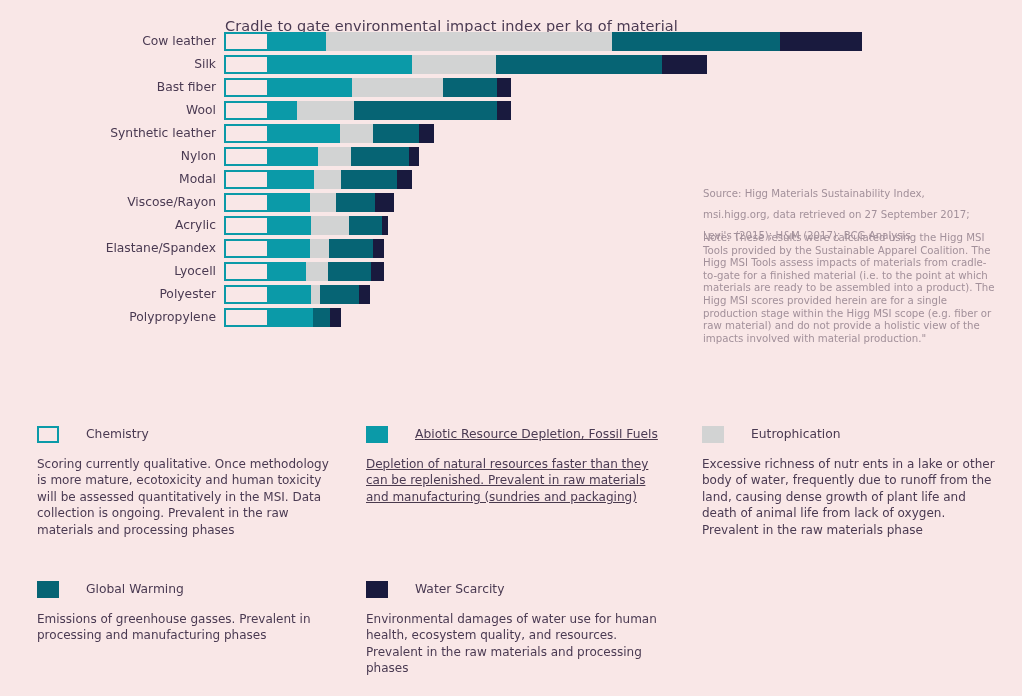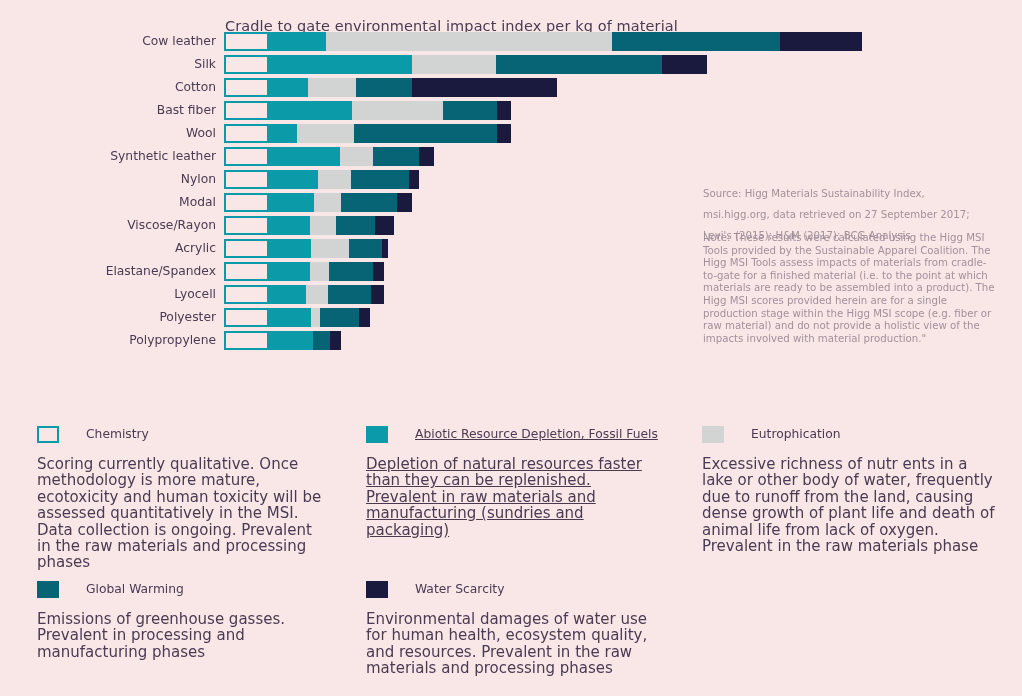--- a/index.html
+++ b/index.html
@@ -116,21 +116,21 @@
     flex: 0 0 auto;
   }
   .legend-name {
     margin-left: 27px;
     font-size: 12.3px;
     color: #4a3a52;
     white-space: nowrap;
   }
   .legend-desc {
     margin-top: 13px;
-    font-size: 15px;
+    font-size: 12px;
     line-height: 16.4px;
     color: #4a3a52;
     width: 292px;
   }
   .legend-desc.wide { width: 300px; }
 </style>
 </head>
 <body>
 
 <div id="chart-title">Cradle to gate environmental impact index per kg of material</div>
@@ -150,30 +150,20 @@
       <div class="bar-label">Silk</div>
       <div class="bar-track">
         <div class="seg seg-chemistry" style="width: 45px;"></div>
         <div class="seg seg-abiotic" style="width: 143px;"></div>
         <div class="seg seg-eutro" style="width: 84px;"></div>
         <div class="seg seg-global" style="width: 166px;"></div>
         <div class="seg seg-water" style="width: 45px;"></div>
       </div>
     </div>
     <div class="bar-row">
-      <div class="bar-label">Cotton</div>
-      <div class="bar-track">
-        <div class="seg seg-chemistry" style="width: 45px;"></div>
-        <div class="seg seg-abiotic" style="width: 39px;"></div>
-        <div class="seg seg-eutro" style="width: 48px;"></div>
-        <div class="seg seg-global" style="width: 56px;"></div>
-        <div class="seg seg-water" style="width: 145px;"></div>
-      </div>
-    </div>
-    <div class="bar-row">
       <div class="bar-label">Bast fiber</div>
       <div class="bar-track">
         <div class="seg seg-chemistry" style="width: 45px;"></div>
         <div class="seg seg-abiotic" style="width: 83px;"></div>
         <div class="seg seg-eutro" style="width: 91px;"></div>
         <div class="seg seg-global" style="width: 54px;"></div>
         <div class="seg seg-water" style="width: 14px;"></div>
       </div>
     </div>
     <div class="bar-row">

